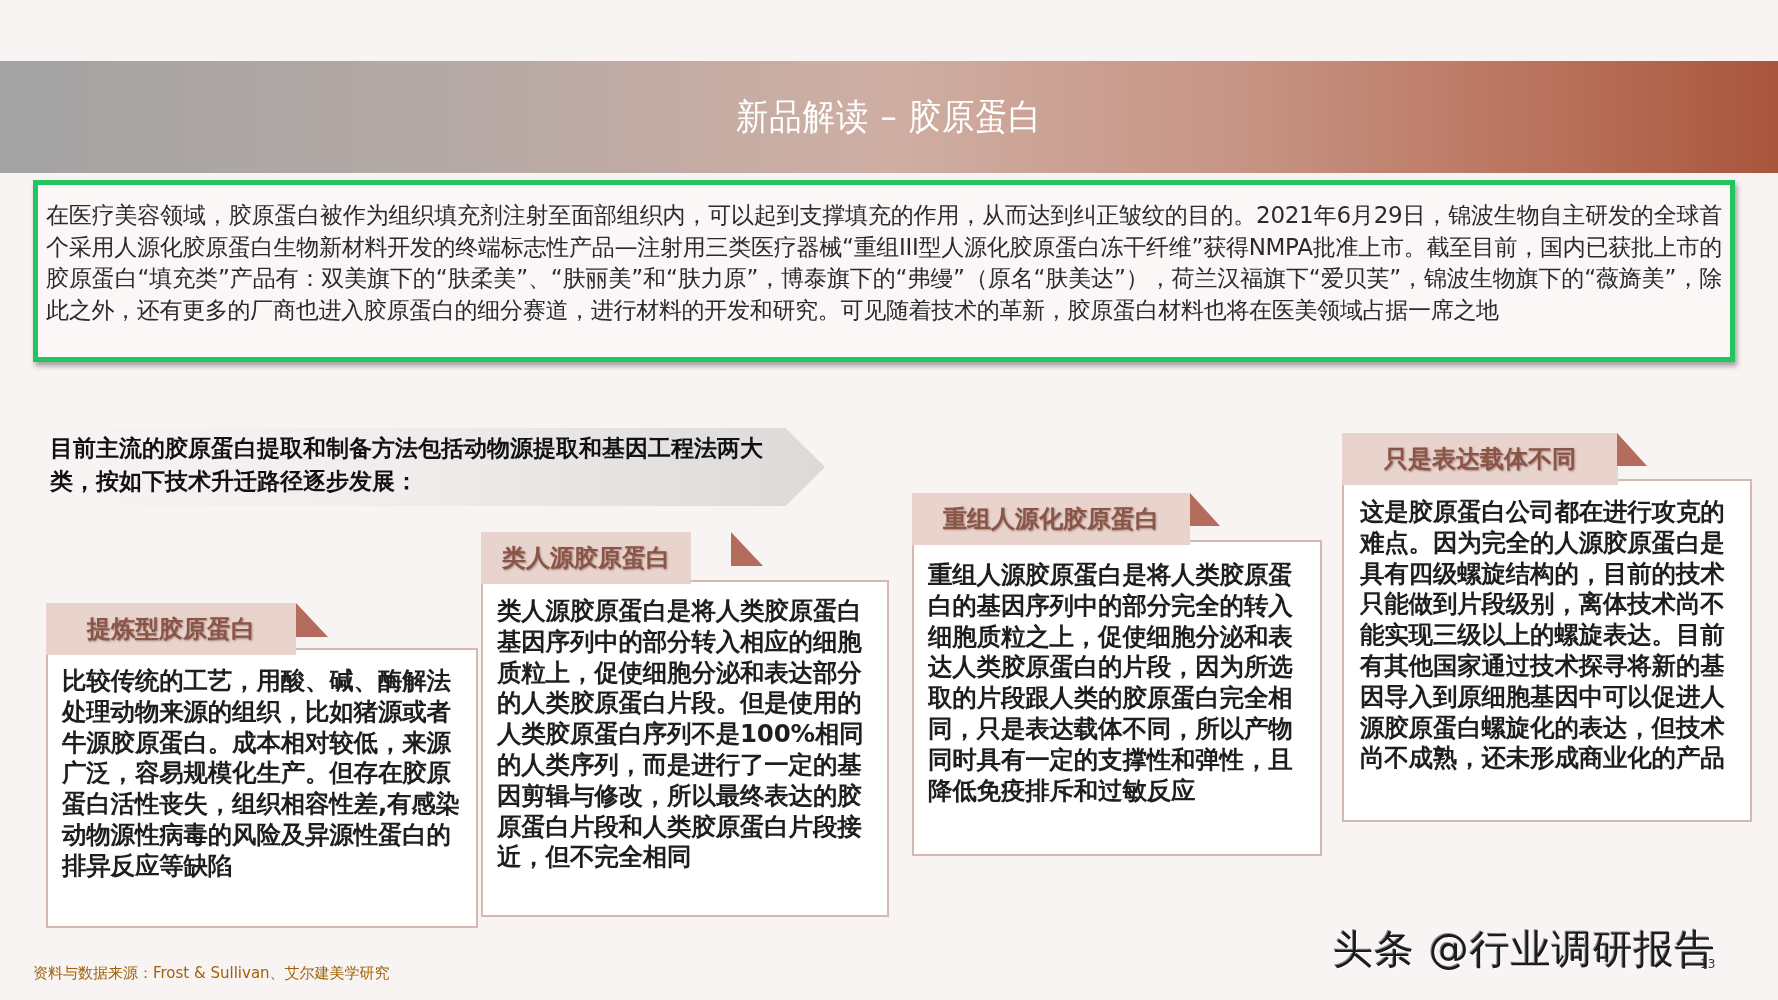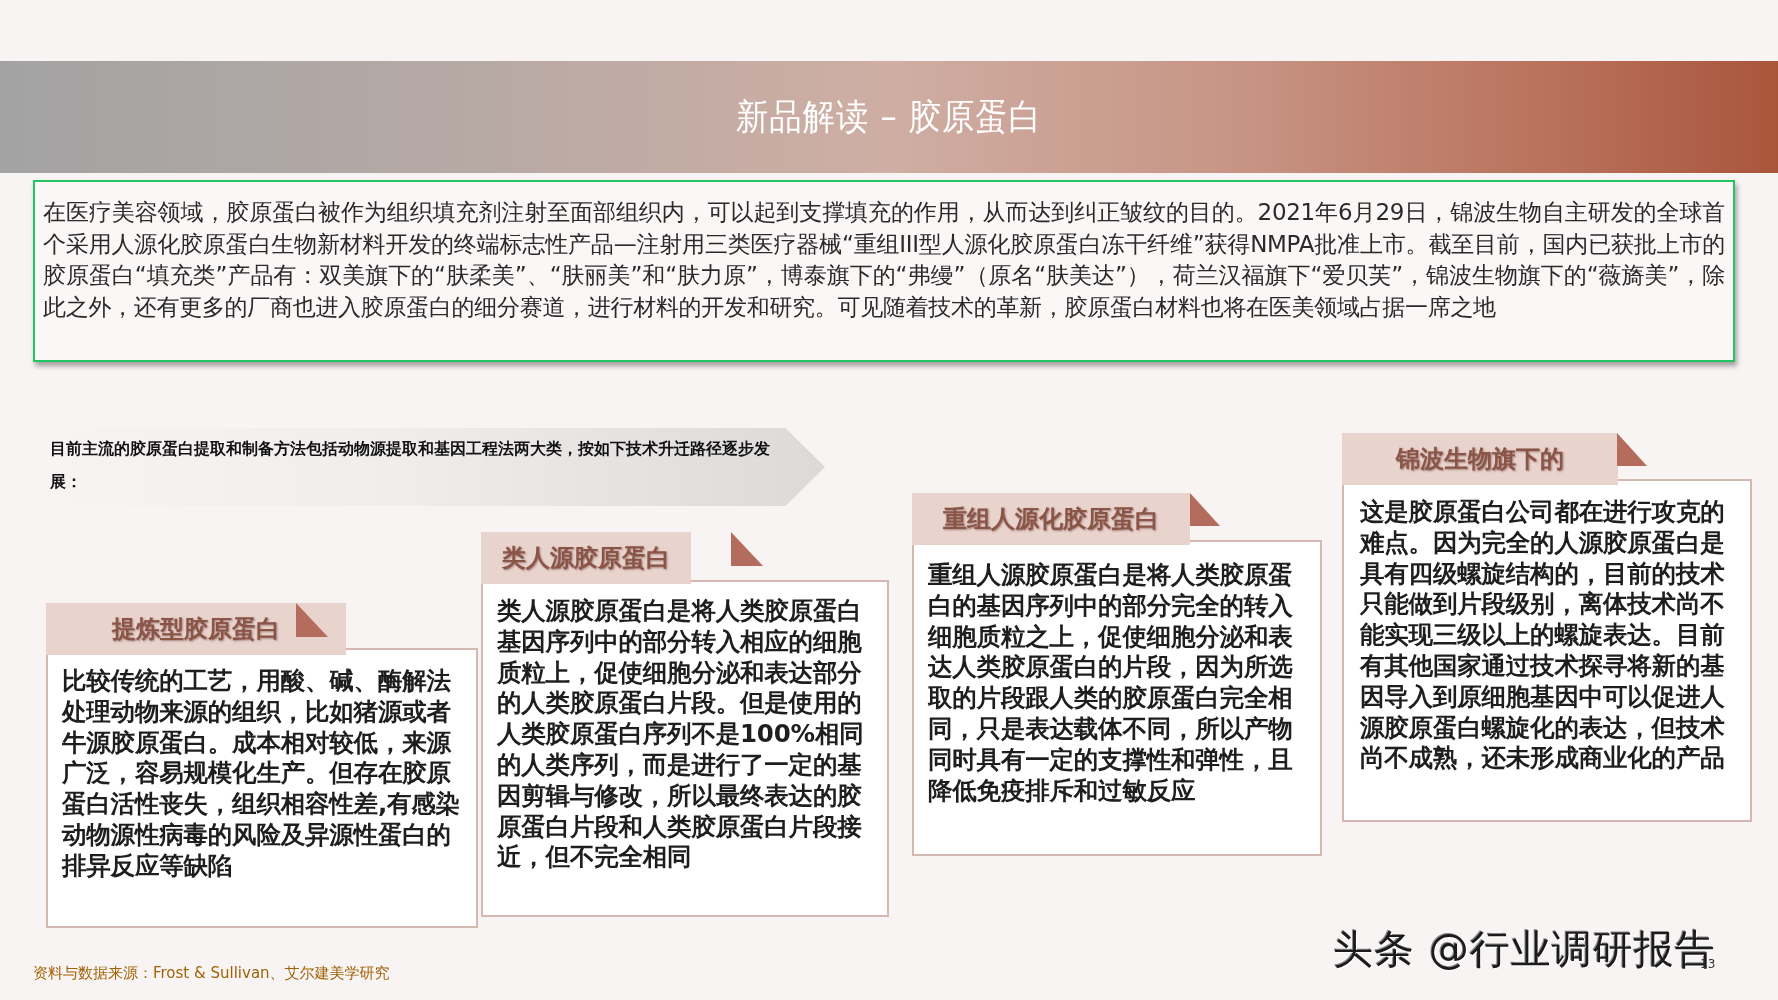--- a/index.html
+++ b/index.html
@@ -12,36 +12,36 @@
   .banner {
     position:absolute; left:0; top:45px; width:1778px; height:112px;
     background:linear-gradient(90deg,#a3a3a3 0%,#b5a9a5 25%,#cfaea3 50%,#c79484 70%,#b8705a 88%,#a9553c 100%);
     display:flex; align-items:center; justify-content:center;margin-top:16px;
   }
   .banner-title {
     color:#ffffff; font-size:36px; letter-spacing:1px; transform:scaleX(0.9);
   }
   .intro-box {
     position:absolute; left:33px; top:180px; width:1702px; height:182px;
-    background:#faf7f6; border:2px solid #22c55e;
+    background:#faf7f6; border:5px solid #22c55e;
     box-shadow:2px 4px 5px rgba(0,0,0,0.35);
     box-sizing:border-box; padding:15px 8px 0 8px;
   }
   .intro-text {
     font-size:23px; line-height:31.5px; color:#2a2a2a; text-align:justify;
     letter-spacing:-0.3px;
   }
   .lead-arrow {
     position:absolute; left:35px; top:428px; width:790px; height:78px;
     background:linear-gradient(90deg,#f8f4f3 0%,#f1eded 45%,#dcd9d9 100%);
     clip-path:polygon(0 0, 95% 0, 100% 50%, 95% 100%, 0 100%);
   }
   .lead-text {
     position:absolute; left:50px; top:432px; width:720px;
-    font-size:16px; line-height:33px; font-weight:bold; color:#111;
+    font-size:23px; line-height:33px; font-weight:bold; color:#111;
   }
   .card {
     position:absolute; box-sizing:border-box;
     background:#ffffff; border:2px solid #d6b8b2;
   }
   .card-body {
     font-size:24.5px; line-height:30.8px; color:#1e1e1e;
     padding:0 0 0 0; letter-spacing:-0.2px;font-weight:bold;
   }
   .label {
@@ -79,21 +79,21 @@
 <div class="intro-box">
   <div class="intro-text">在医疗美容领域，胶原蛋白被作为组织填充剂注射至面部组织内，可以起到支撑填充的作用，从而达到纠正皱纹的目的。2021年6月29日，锦波生物自主研发的全球首个采用人源化胶原蛋白生物新材料开发的终端标志性产品—注射用三类医疗器械“重组III型人源化胶原蛋白冻干纤维”获得NMPA批准上市。截至目前，国内已获批上市的胶原蛋白“填充类”产品有：双美旗下的“肤柔美”、“肤丽美”和“肤力原”，博泰旗下的“弗缦”（原名“肤美达”），荷兰汉福旗下“爱贝芙”，锦波生物旗下的“薇旖美”，除此之外，还有更多的厂商也进入胶原蛋白的细分赛道，进行材料的开发和研究。可见随着技术的革新，胶原蛋白材料也将在医美领域占据一席之地</div>
 </div>
 
 <div class="lead-arrow"></div>
 <div class="lead-text">目前主流的胶原蛋白提取和制备方法包括动物源提取和基因工程法两大类，按如下技术升迁路径逐步发展：</div>
 
 <div class="card" style="left:46px; top:648px; width:432px; height:280px; padding:16px 10px 0 14px;">
   <div class="card-body">比较传统的工艺，用酸、碱、酶解法处理动物来源的组织，比如猪源或者牛源胶原蛋白。成本相对较低，来源广泛，容易规模化生产。但存在胶原蛋白活性丧失，组织相容性差,有感染动物源性病毒的风险及异源性蛋白的排异反应等缺陷</div>
 </div>
-<div class="label" style="left:46px; top:603px; width:300px;">
+<div class="label" style="left:46px; top:603px; width:250px;">
   <span>提炼型胶原蛋白</span>
 </div>
 <div class="tri-shape" style="left:296px; top:603px; width:32px; height:34px;"></div>
 
 <div class="card" style="left:481px; top:580px; width:408px; height:337px; padding:14px 10px 0 14px;">
   <div class="card-body">类人源胶原蛋白是将人类胶原蛋白基因序列中的部分转入相应的细胞质粒上，促使细胞分泌和表达部分的人类胶原蛋白片段。但是使用的人类胶原蛋白序列不是100%相同的人类序列，而是进行了一定的基因剪辑与修改，所以最终表达的胶原蛋白片段和人类胶原蛋白片段接近，但不完全相同</div>
 </div>
 <div class="label" style="left:481px; top:532px; width:210px;">
   <span>类人源胶原蛋白</span>
 </div>
@@ -104,19 +104,19 @@
 </div>
 <div class="label" style="left:912px; top:493px; width:278px;">
   <span>重组人源化胶原蛋白</span>
 </div>
 <div class="tri-shape" style="left:1190px; top:493px; width:30px; height:33px;"></div>
 
 <div class="card" style="left:1342px; top:479px; width:410px; height:343px; padding:16px 10px 0 16px;">
   <div class="card-body">这是胶原蛋白公司都在进行攻克的难点。因为完全的人源胶原蛋白是具有四级螺旋结构的，目前的技术只能做到片段级别，离体技术尚不能实现三级以上的螺旋表达。目前有其他国家通过技术探寻将新的基因导入到原细胞基因中可以促进人源胶原蛋白螺旋化的表达，但技术尚不成熟，还未形成商业化的产品</div>
 </div>
 <div class="label" style="left:1342px; top:433px; width:276px;">
-  <span>锦波生物旗下的</span>
+  <span>只是表达载体不同</span>
 </div>
 <div class="tri-shape" style="left:1617px; top:433px; width:30px; height:33px;"></div>
 
 <div class="source">资料与数据来源：Frost &amp; Sullivan、艾尔建美学研究</div>
 <div class="watermark">头条 @行业调研报告</div>
 <div class="page-num">13</div>
 
 </body></html>

